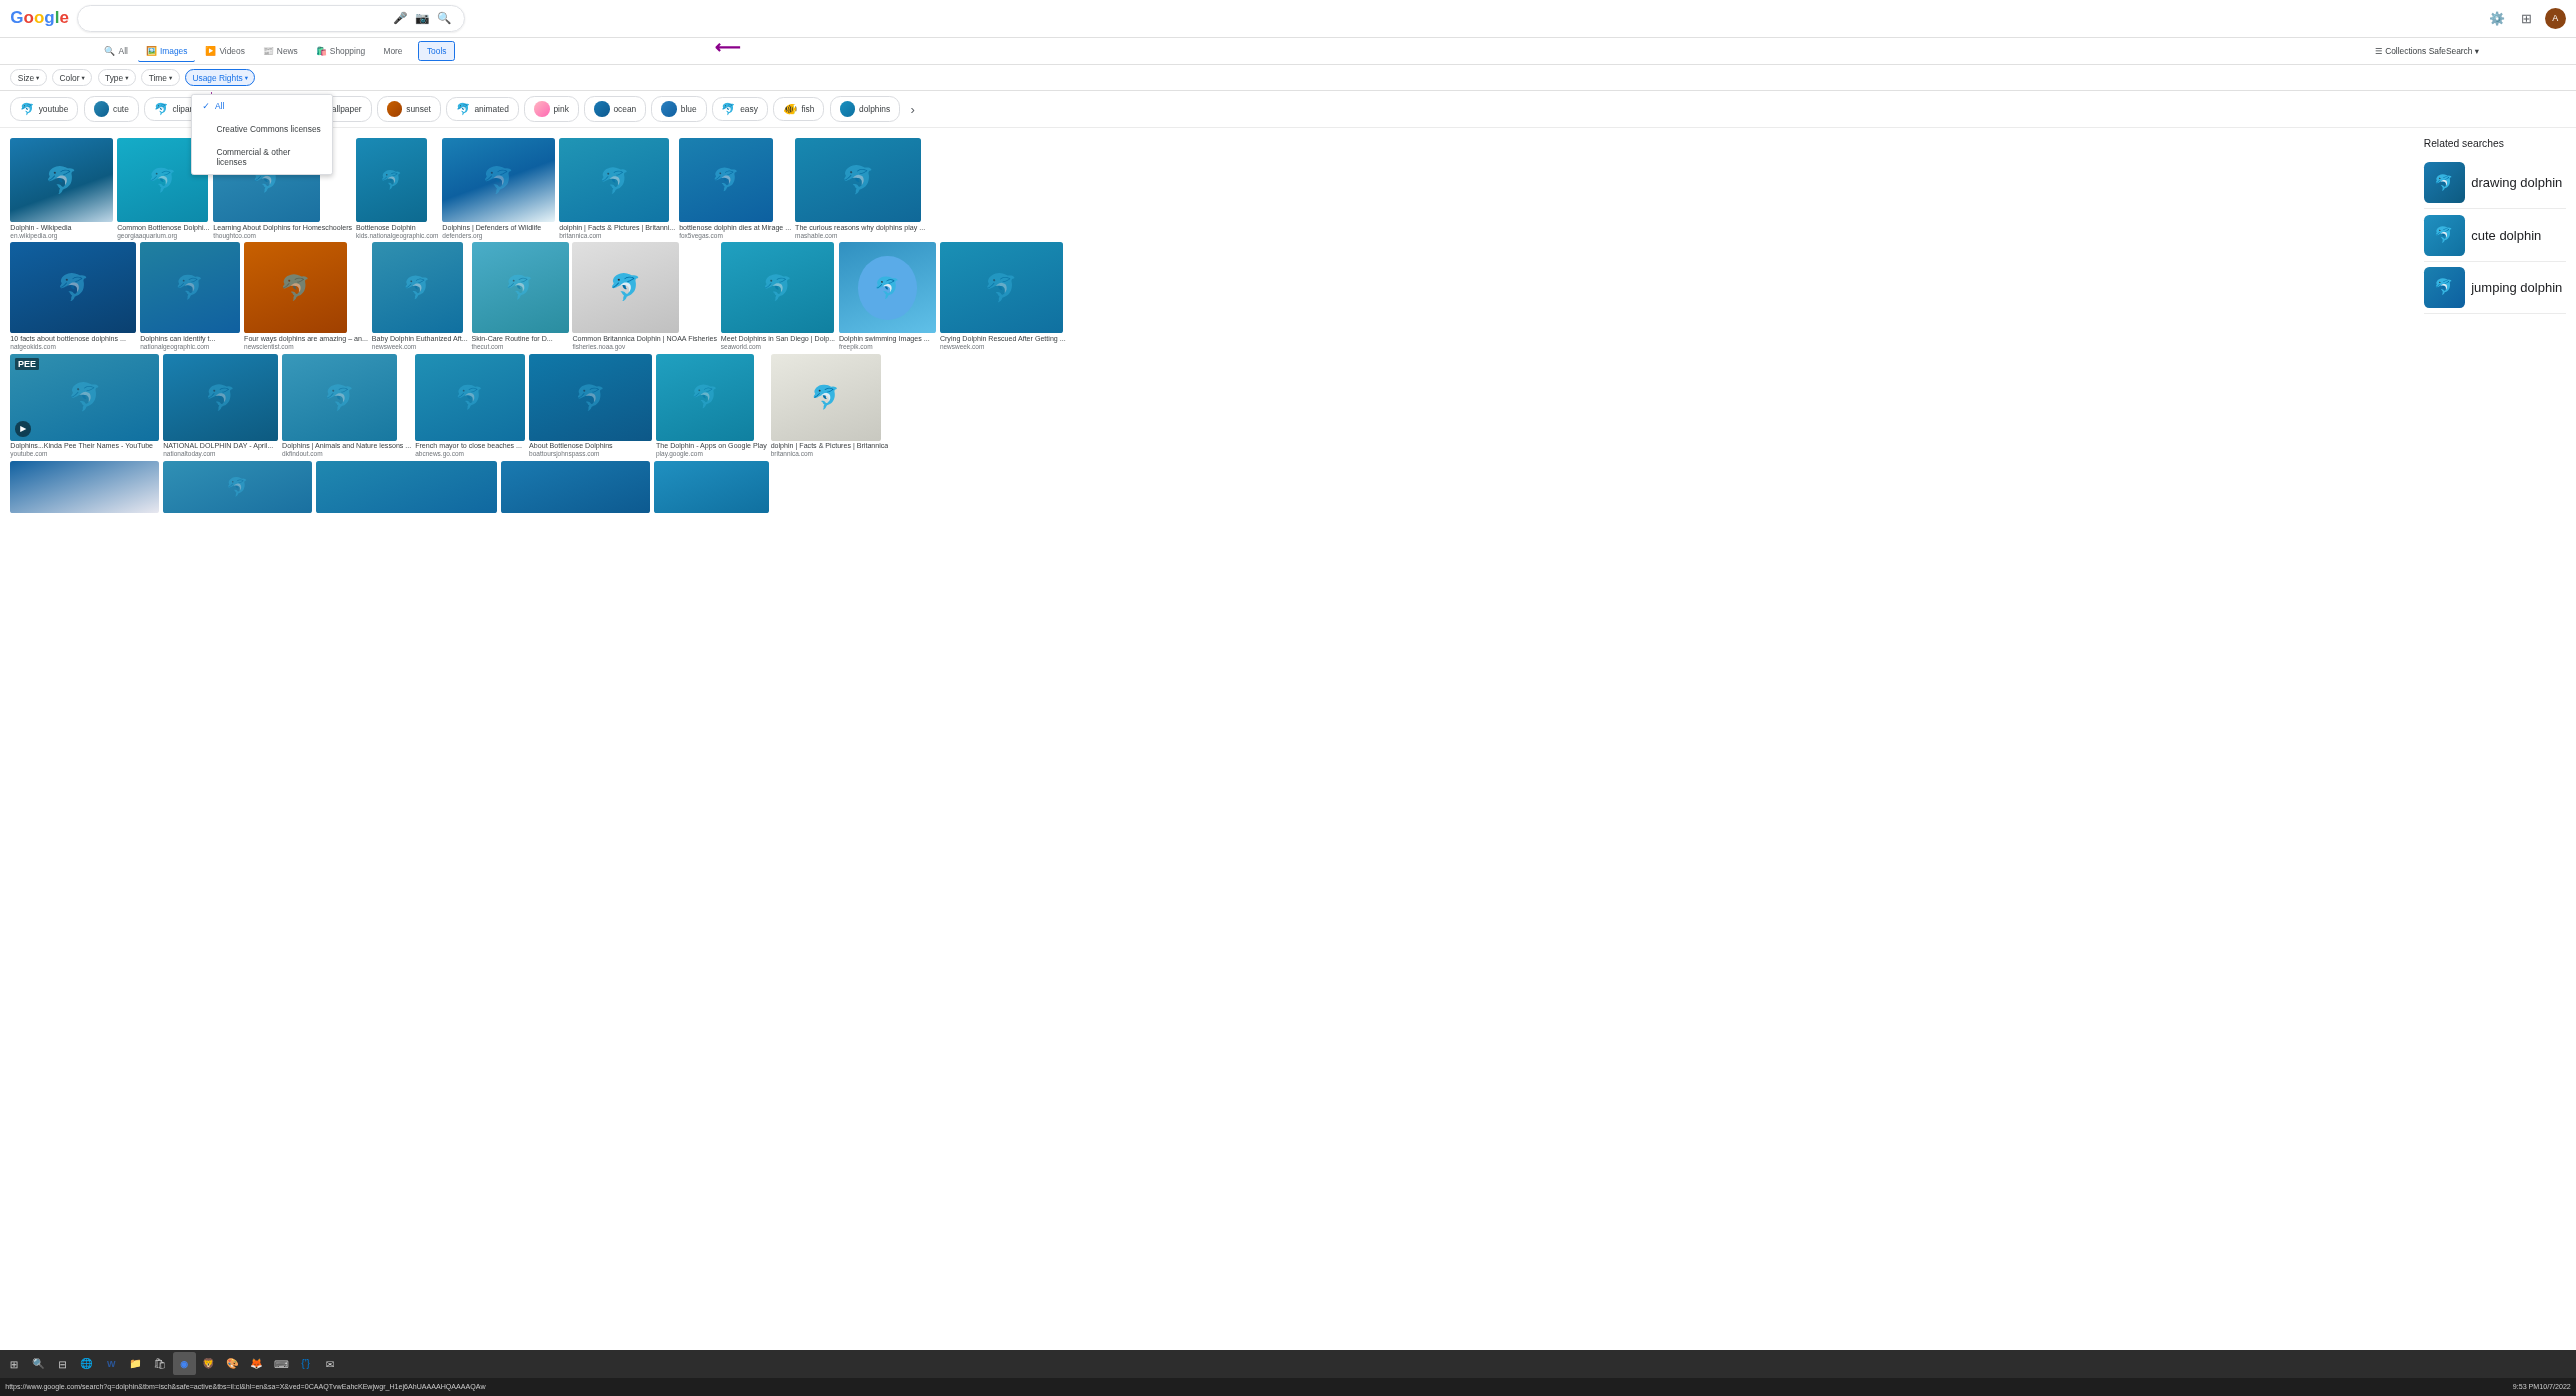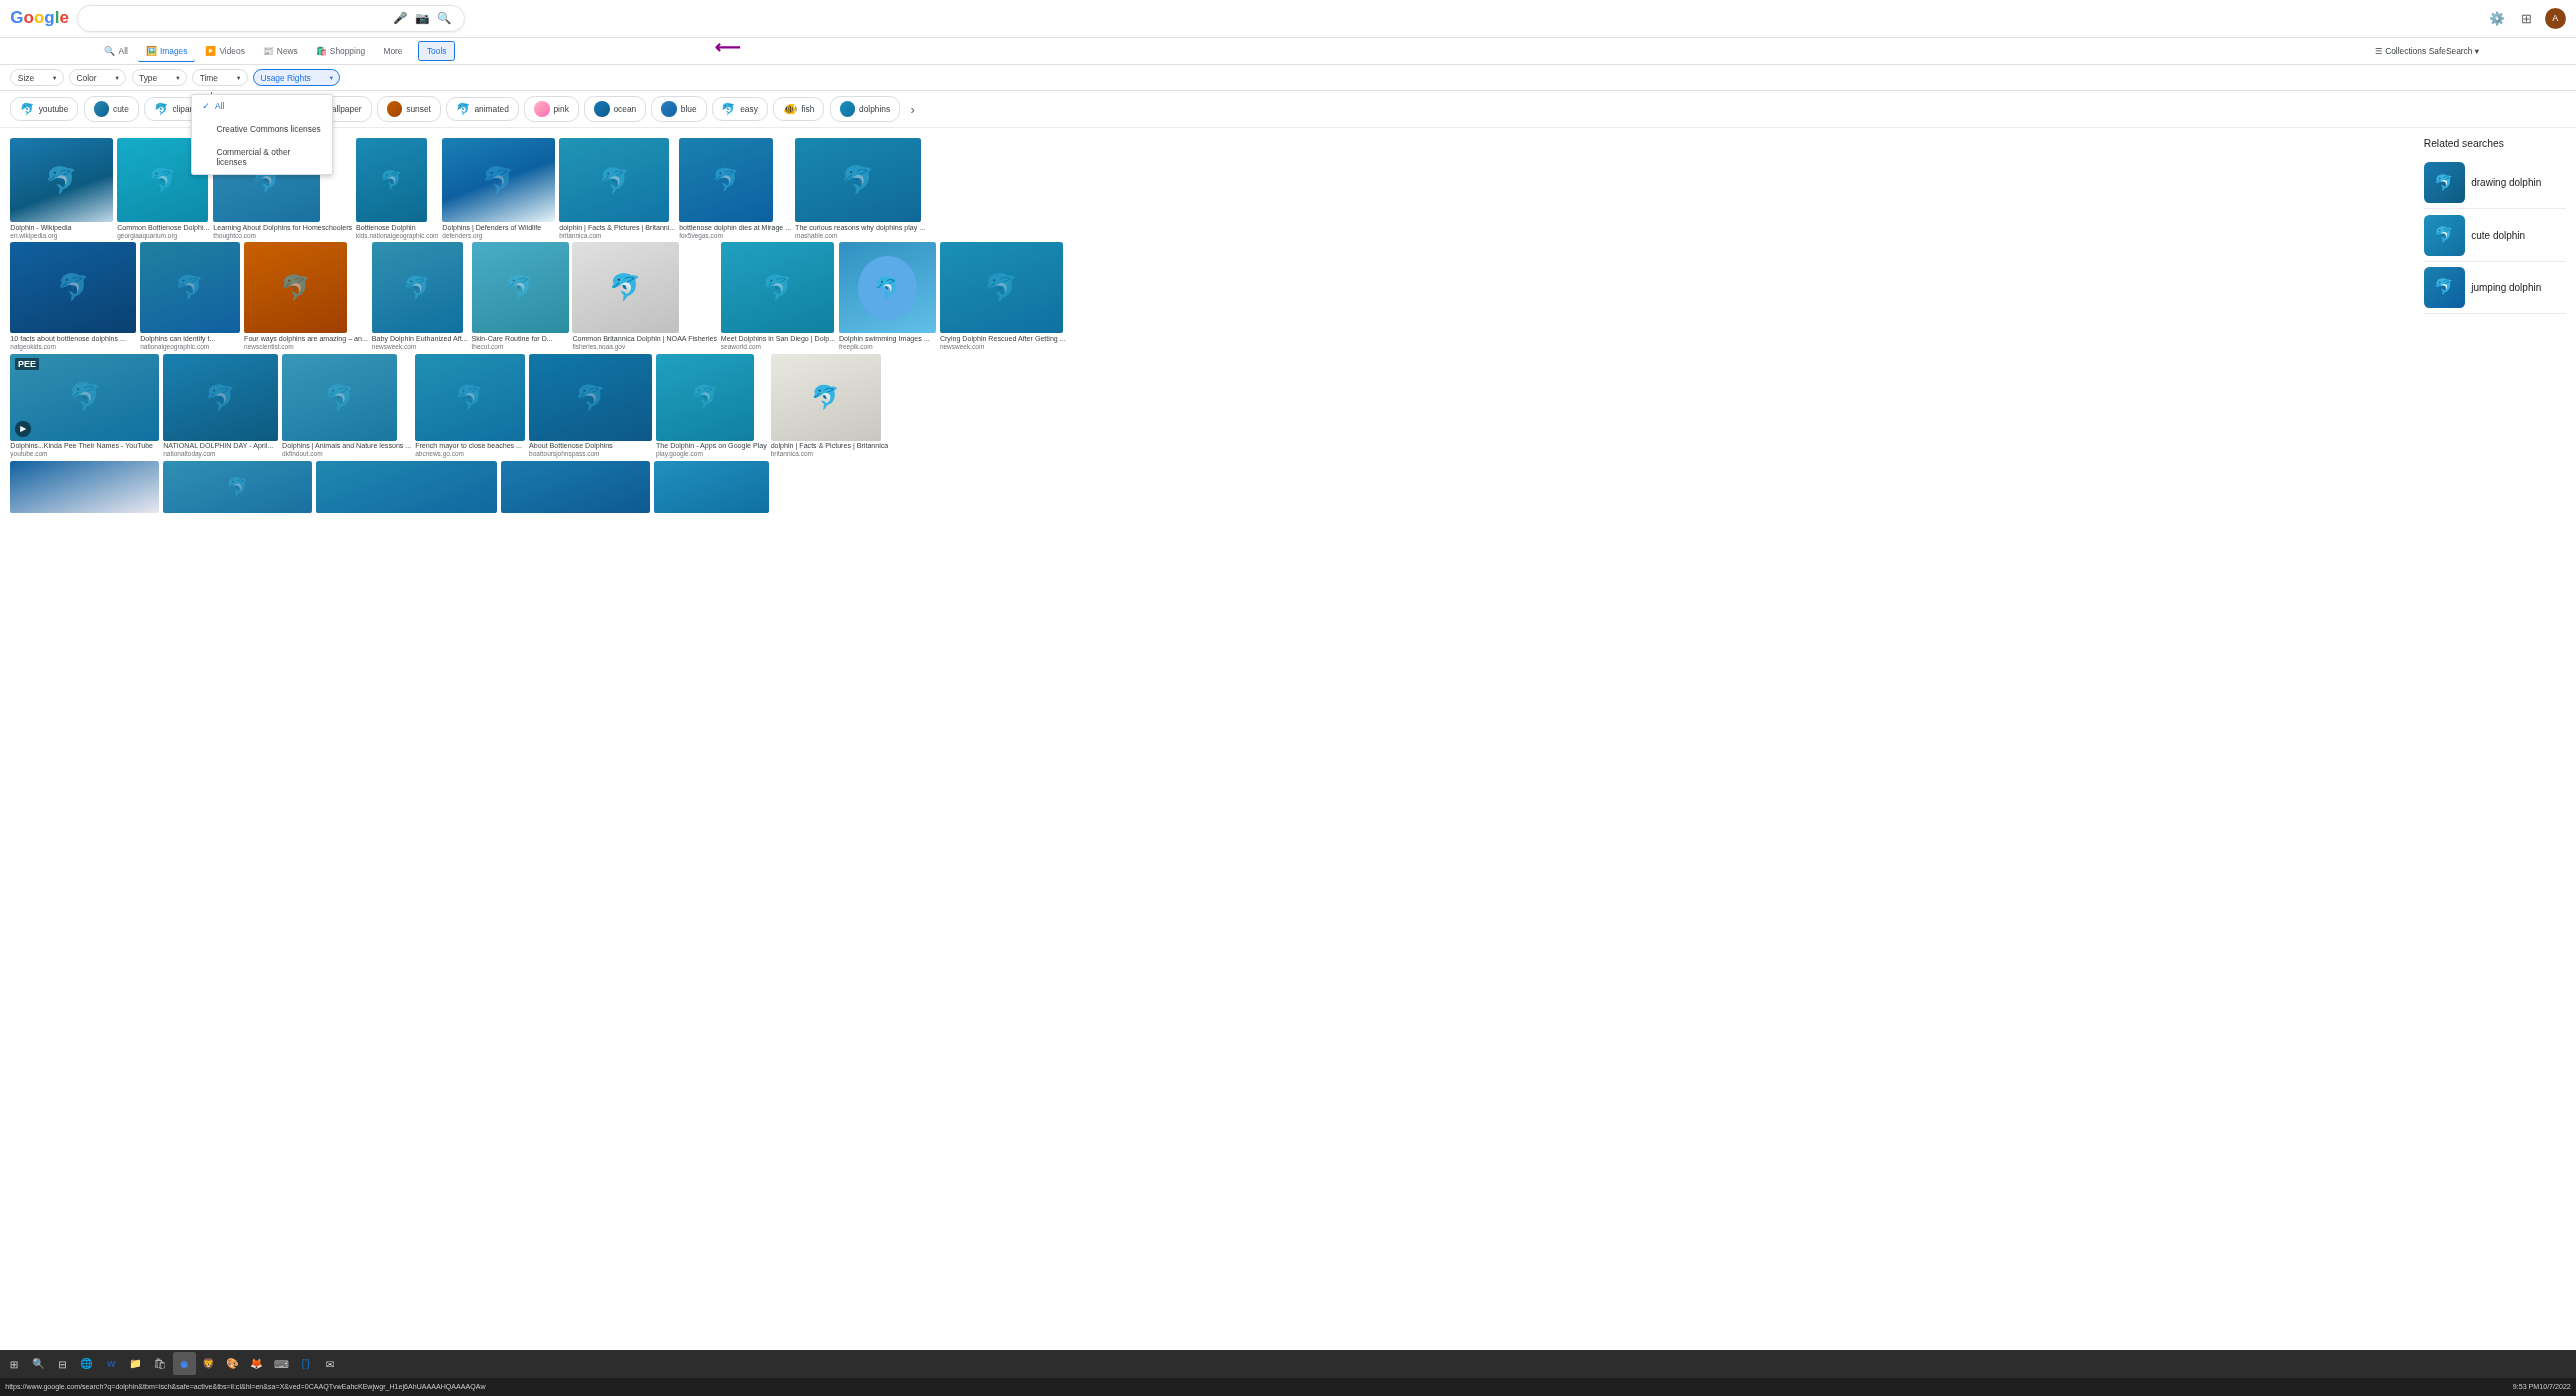--- a/index.html
+++ b/index.html
@@ -128,21 +128,21 @@
       align-items: center;
       padding: 3.9px 10.3px;
       gap: 5.2px;
       border-bottom: 0.6px solid #e0e0e0;
       background: #fff;
       position: relative;
     }
     .filter-btn {
       display: flex;
       align-items: center;
-      gap: 19px;
+      gap: 2px;
       padding: 2.6px 6.5px;
       border: 0.6px solid #dadce0;
       border-radius: 10.3px;
       cursor: pointer;
       font-size: 8.4px;
       color: #3c4043;
       background: #fff;
     }
     .filter-btn .chevron { font-size: 6.5px; }
 
@@ -271,21 +271,21 @@
     }
     .related-thumb {
       width: 41px;
       height: 41px;
       border-radius: 5.2px;
       object-fit: cover;
       flex-shrink: 0;
       background: #e0e0e0;
     }
     .related-text {
-      font-size: 10px;
+      font-size: 13px;
       color: #202124;
       text-align: right;
     }
 
     
     #status-bar {
       position: fixed;
       bottom: 0;
       left: 0;
       right: 0;

